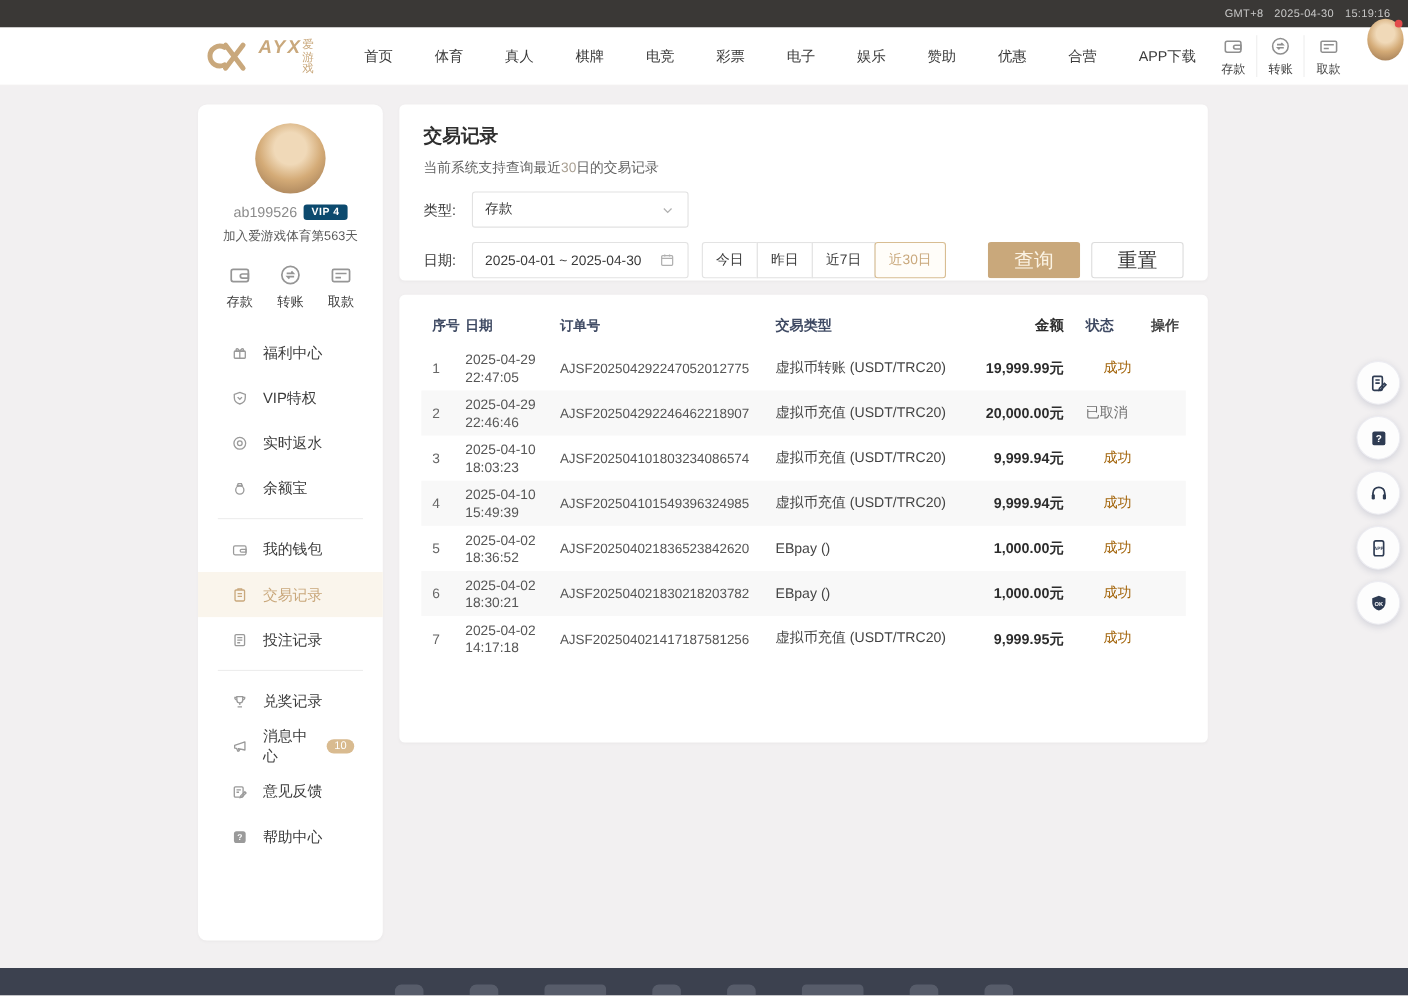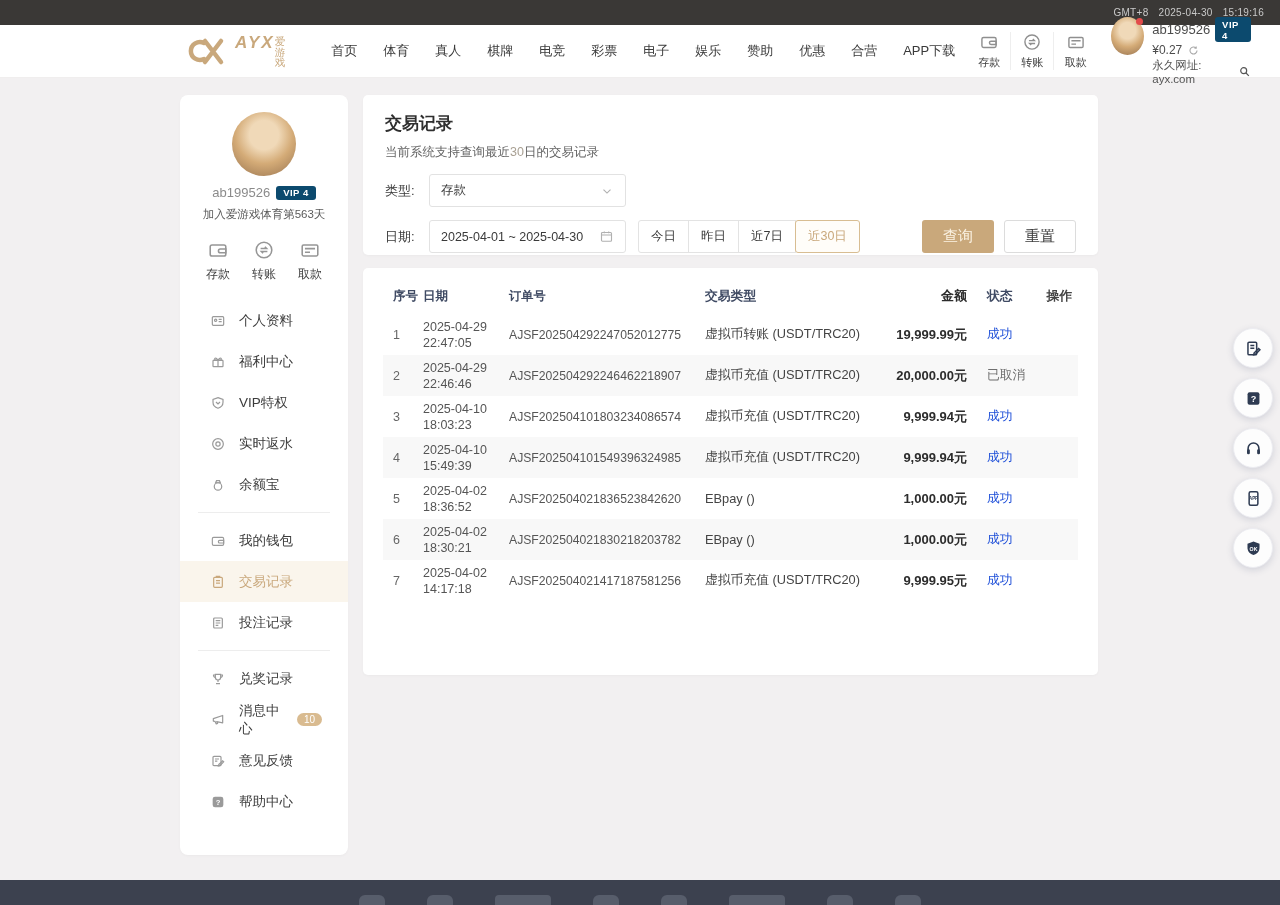--- a/index.html
+++ b/index.html
@@ -12,21 +12,21 @@
   .topbar { height:25px; background:#3a3836; display:flex; align-items:center; justify-content:flex-end; padding-right:16px; gap:10px; }
   .topbar span { color:#c9c9c9; font-size:10px; letter-spacing:.3px; }
 
   
   .header { height:53px; background:#fff; display:flex; align-items:center; padding:0 178px 0 188px; border-bottom:1px solid #f0eeee; }
   .logo { display:flex; align-items:center; gap:7px; }
   .logo-mark { color:#c9a87c; }
   .logo-txt { display:flex; flex-direction:row; line-height:1; }
   .logo-brand { color:#c9a87c; font-weight:bold; font-size:17px; letter-spacing:2px; font-style:italic; }
   .logo-cn { color:#c9a87c; font-size:10.5px; letter-spacing:1px; margin-top:2px; }
-  .nav { display:flex; margin-left:32px; gap:0; }
+  .nav { display:flex; margin-left:32px; gap:12px; }
   .nav a { font-size:13px; color:#3a3a3a; padding:0 13px; text-decoration:none; cursor:pointer; white-space:nowrap; }
   .hdr-right { margin-left:auto; display:flex; align-items:center; }
   .hdr-quick { display:flex; }
   .hq-item { width:43px; display:flex; flex-direction:column; align-items:center; gap:3px; cursor:pointer; color:#8f8f8f; border-right:1px solid #eee; }
   .hq-item:last-child { border-right:none; }
   .hq-item .lbl { font-size:11px; color:#3d3d3d; }
   .hdr-user { display:flex; align-items:flex-start; gap:8px; margin-left:14px; }
   .avatar { border-radius:50%; background:radial-gradient(circle at 50% 36%, #f0d9b8 0 28%, #d4ab77 55%, #94704d 100%); position:relative; }
   .avatar.small { width:38px; height:38px; }
   .avatar .dot { position:absolute; top:1px; right:1px; width:7px; height:7px; border-radius:50%; background:#e34b4b; }
@@ -69,36 +69,36 @@
   .f-label { font-size:13px; color:#3a3a3a; width:44px; }
   .f-box { width:197px; height:33px; border:1px solid #e2e2e2; border-radius:3px; display:flex; align-items:center; padding:0 11px; background:#fff; cursor:pointer; }
   .f-box .val { font-size:12.5px; color:#3a3a3a; flex:1; }
   .f-box .icon { color:#b0b0b0; }
   .seg-group { display:flex; margin-left:12px; }
   .seg { height:33px; min-width:47px; padding:0 12px; border:1px solid #e3e3e3; background:#fff; display:flex; align-items:center; justify-content:center; font-size:12.5px; color:#3a3a3a; margin-left:-1px; cursor:pointer; }
   .seg:first-child { border-radius:3px 0 0 3px; margin-left:0; }
   .seg:last-child { border-radius:0 3px 3px 0; }
   .seg.active { color:#c9a87c; border-color:#d8bd92; background:#fffdf9; z-index:1; border-radius:3px; }
   .f-actions { margin-left:auto; display:flex; gap:10px; }
-  .btn { height:33px; width:72px; border-radius:3px; font-size:15px; display:flex; align-items:center; justify-content:center; cursor:pointer; border:1px solid transparent; }
+  .btn { height:33px; width:84px; border-radius:3px; font-size:18px; display:flex; align-items:center; justify-content:center; cursor:pointer; border:1px solid transparent; }
   .btn-primary { background:#c9a87b; color:#fbf3e4; }
   .btn-plain { background:#fff; border-color:#dcdcdc; color:#3a3a3a; }
 
   
   .table-card { margin-top:13px; min-height:407px; padding:10px 20px 20px; }
   .trow { display:grid; grid-template-columns:36px 86px 196px 176px 86px 78px 1fr; align-items:center; min-height:41px; padding:0 4px; }
   .trow.head { min-height:36px; font-size:12.5px; font-weight:bold; color:#3f4a63; }
   .trow.zebra { background:#f8f8f8; }
   .c-no { font-size:12.5px; color:#666; padding-left:6px; }
   .c-date { font-size:12.5px; color:#555; line-height:16px; }
   .c-order { font-size:12.2px; color:#555; }
   .c-type { font-size:12.8px; color:#444; }
   .c-amt { font-size:13px; color:#2c2c2c; font-weight:bold; text-align:right; }
   .c-status { font-size:12.8px; padding-left:20px; }
-  .c-status.success { color:#1d4ed8; }
+  .c-status.success { color:#a16207;text-align:center; }
   .c-status.cancelled { color:#6f6f6f; }
   .c-op { text-align:right; padding-right:2px; font-size:12.8px; color:#444; }
   .head .c-no,.head .c-date,.head .c-order,.head .c-type { color:#3f4a63; }
   .head .c-amt { font-weight:bold; }
 
   
   .floaters { position:absolute; right:7px; top:250px; display:flex; flex-direction:column; gap:10px; }
   .float-btn { width:40px; height:40px; border-radius:50%; background:#fdfdfd; border:1px solid #ececf1; box-shadow:0 2px 7px rgba(60,70,110,.18); display:flex; align-items:center; justify-content:center; color:#2e3b52; cursor:pointer; }
 
   
@@ -239,30 +239,20 @@
               <path d="M6.5 10.5h11M6.5 14.5h5.5"></path>
             </svg>
           </span>
           <span class="lbl">取款</span>
         </div>
       </div>
     <div class="menu">
         <div class="menu-item">
           <span class="icon">
             <svg width="16" height="16" viewBox="0 0 24 24" fill="none" stroke="currentColor" stroke-width="1.8">
-              <rect x="3.5" y="5.5" width="17" height="13" rx="1.5"></rect>
-              <circle cx="8.5" cy="10.8" r="1.7"></circle>
-              <path d="M13 9.5h4.5M13 12.8h4.5"></path>
-            </svg>
-          </span>
-          <span>个人资料</span>
-        </div>
-        <div class="menu-item">
-          <span class="icon">
-            <svg width="16" height="16" viewBox="0 0 24 24" fill="none" stroke="currentColor" stroke-width="1.8">
               <rect x="4.5" y="9.5" width="15" height="9.5" rx="1"></rect>
               <path d="M12 9.5V19M5 9.5h14M9.3 9.3C7.8 9.3 7 8.4 7 7.4S8 5.6 9.2 6.3c1.2.7 2.8 3 2.8 3M14.7 9.3c1.5 0 2.3-.9 2.3-1.9s-1-1.8-2.2-1.1c-1.2.7-2.8 3-2.8 3"></path>
             </svg>
           </span>
           <span>福利中心</span>
         </div>
         <div class="menu-item">
           <span class="icon">
             <svg width="16" height="16" viewBox="0 0 24 24" fill="none" stroke="currentColor" stroke-width="1.8">
               <path d="M12 4l7.5 2.8V11c0 4.6-3.2 7.7-7.5 8.9C7.7 18.7 4.5 15.6 4.5 11V6.8z"></path>

